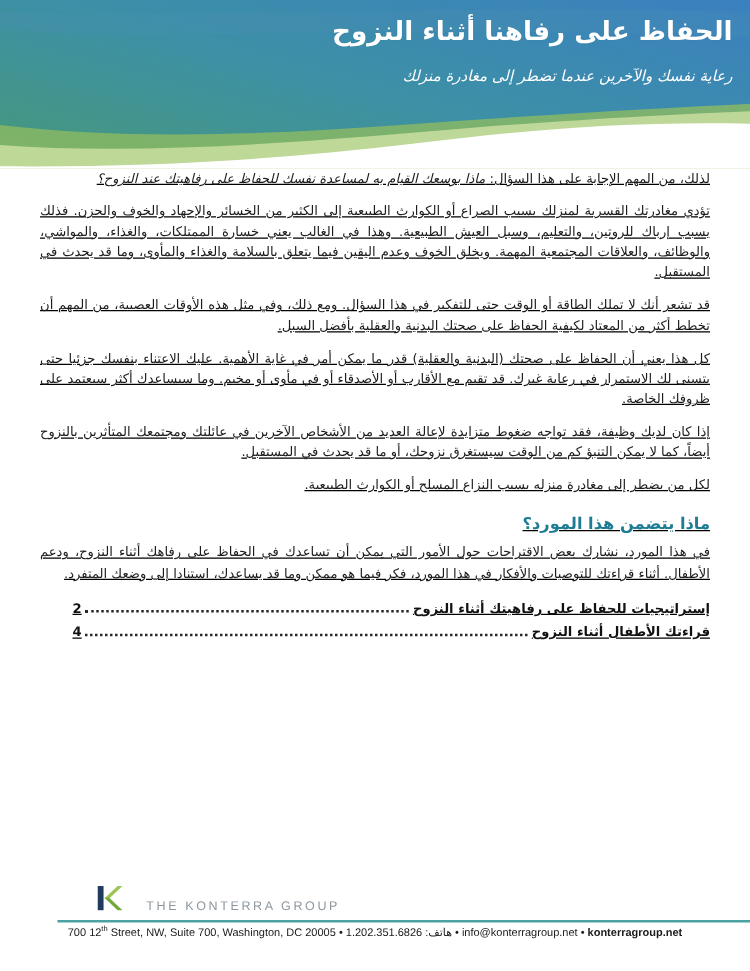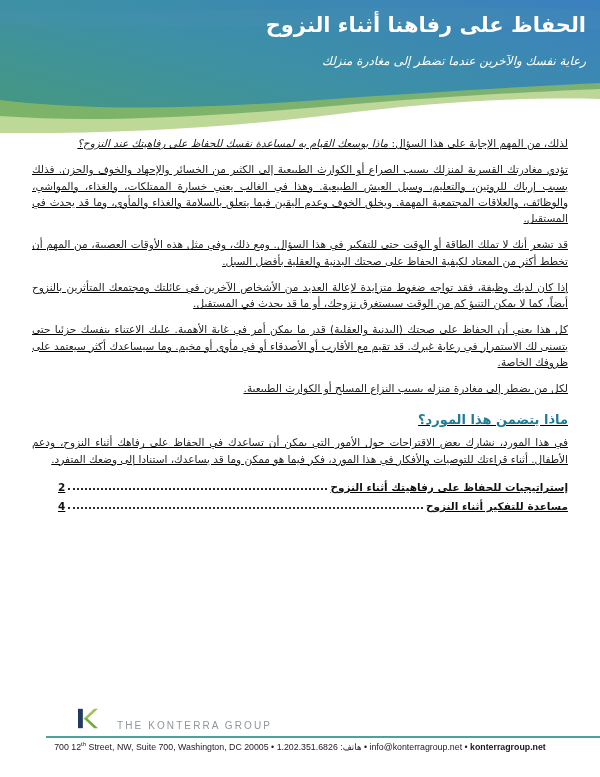--- a/index.html
+++ b/index.html
@@ -110,36 +110,36 @@
       <div class="banner-title">الحفاظ على رفاهنا أثناء النزوح</div>
       <div class="banner-subtitle">رعاية نفسك والآخرين عندما تضطر إلى مغادرة منزلك</div>
     </div>
   </div>
 
   <div class="content">
 
     <p><span>لذلك، من المهم الإجابة على هذا السؤال: </span><span class="italic">ماذا بوسعك القيام به لمساعدة نفسك للحفاظ على رفاهيتك عند النزوح؟</span></p>
     <p>تؤدي مغادرتك القسرية لمنزلك بسبب الصراع أو الكوارث الطبيعية إلى الكثير من الخسائر والإجهاد والخوف والحزن. فذلك يسبب إرباك للروتين، والتعليم، وسبل العيش الطبيعية. وهذا في الغالب يعني خسارة الممتلكات، والغذاء، والمواشي، والوظائف، والعلاقات المجتمعية المهمة. ويخلق الخوف وعدم اليقين فيما يتعلق بالسلامة والغذاء والمأوى، وما قد يحدث في المستقبل.</p>
     <p>قد تشعر أنك لا تملك الطاقة أو الوقت حتى للتفكير في هذا السؤال. ومع ذلك، وفي مثل هذه الأوقات العصيبة، من المهم أن تخطط أكثر من المعتاد لكيفية الحفاظ على صحتك البدنية والعقلية بأفضل السبل.</p>
+    <p>كل هذا يعني أن الحفاظ على صحتك (البدنية والعقلية) قدر ما يمكن أمر في غاية الأهمية. عليك الاعتناء بنفسك جزئيا حتى يتسنى لك الاستمرار في رعاية غيرك.  قد تقيم مع الأقارب أو الأصدقاء أو في مأوى أو مخيم. وما سيساعدك أكثر سيعتمد على ظروفك الخاصة.</p>
     <p>إذا كان لديك وظيفة، فقد تواجه ضغوط متزايدة لإعالة العديد من الأشخاص الآخرين في عائلتك ومجتمعك المتأثرين بالنزوح أيضاً، كما لا يمكن التنبؤ كم من الوقت سيستغرق نزوحك، أو ما قد يحدث في المستقبل.</p>
-    <p>كل هذا يعني أن الحفاظ على صحتك (البدنية والعقلية) قدر ما يمكن أمر في غاية الأهمية. عليك الاعتناء بنفسك جزئيا حتى يتسنى لك الاستمرار في رعاية غيرك.  قد تقيم مع الأقارب أو الأصدقاء أو في مأوى أو مخيم. وما سيساعدك أكثر سيعتمد على ظروفك الخاصة.</p>
 
     <p>لكل من يضطر إلى مغادرة منزله بسبب النزاع المسلح أو الكوارث الطبيعية.</p>
 
     <h2>ماذا يتضمن هذا المورد؟</h2>
     <p>في هذا المورد، نشارك بعض الاقتراحات حول الأمور التي يمكن أن تساعدك في الحفاظ على رفاهك أثناء النزوح، ودعم الأطفال. أثناء قراءتك للتوصيات والأفكار في هذا المورد، فكر فيما هو ممكن وما قد يساعدك، استنادا إلى وضعك المتفرد.</p>
 
     <div class="toc">
       <div class="toc-row">
         <span class="toc-label">إستراتيجيات للحفاظ على رفاهيتك أثناء النزوح</span>
         <span class="toc-dots"></span>
         <span class="toc-page">2</span>
       </div>
       <div class="toc-row">
-        <span class="toc-label">مساعدة للتفكير أثناء النزوح</span>
+        <span class="toc-label">قراءتك الأطفال أثناء النزوح</span>
         <span class="toc-dots"></span>
         <span class="toc-page">4</span>
       </div>
     </div>
 
   </div>
 
   <div class="footer">
     <div class="logo-row">
       <svg width="20" height="25" viewBox="0 0 31 30">

